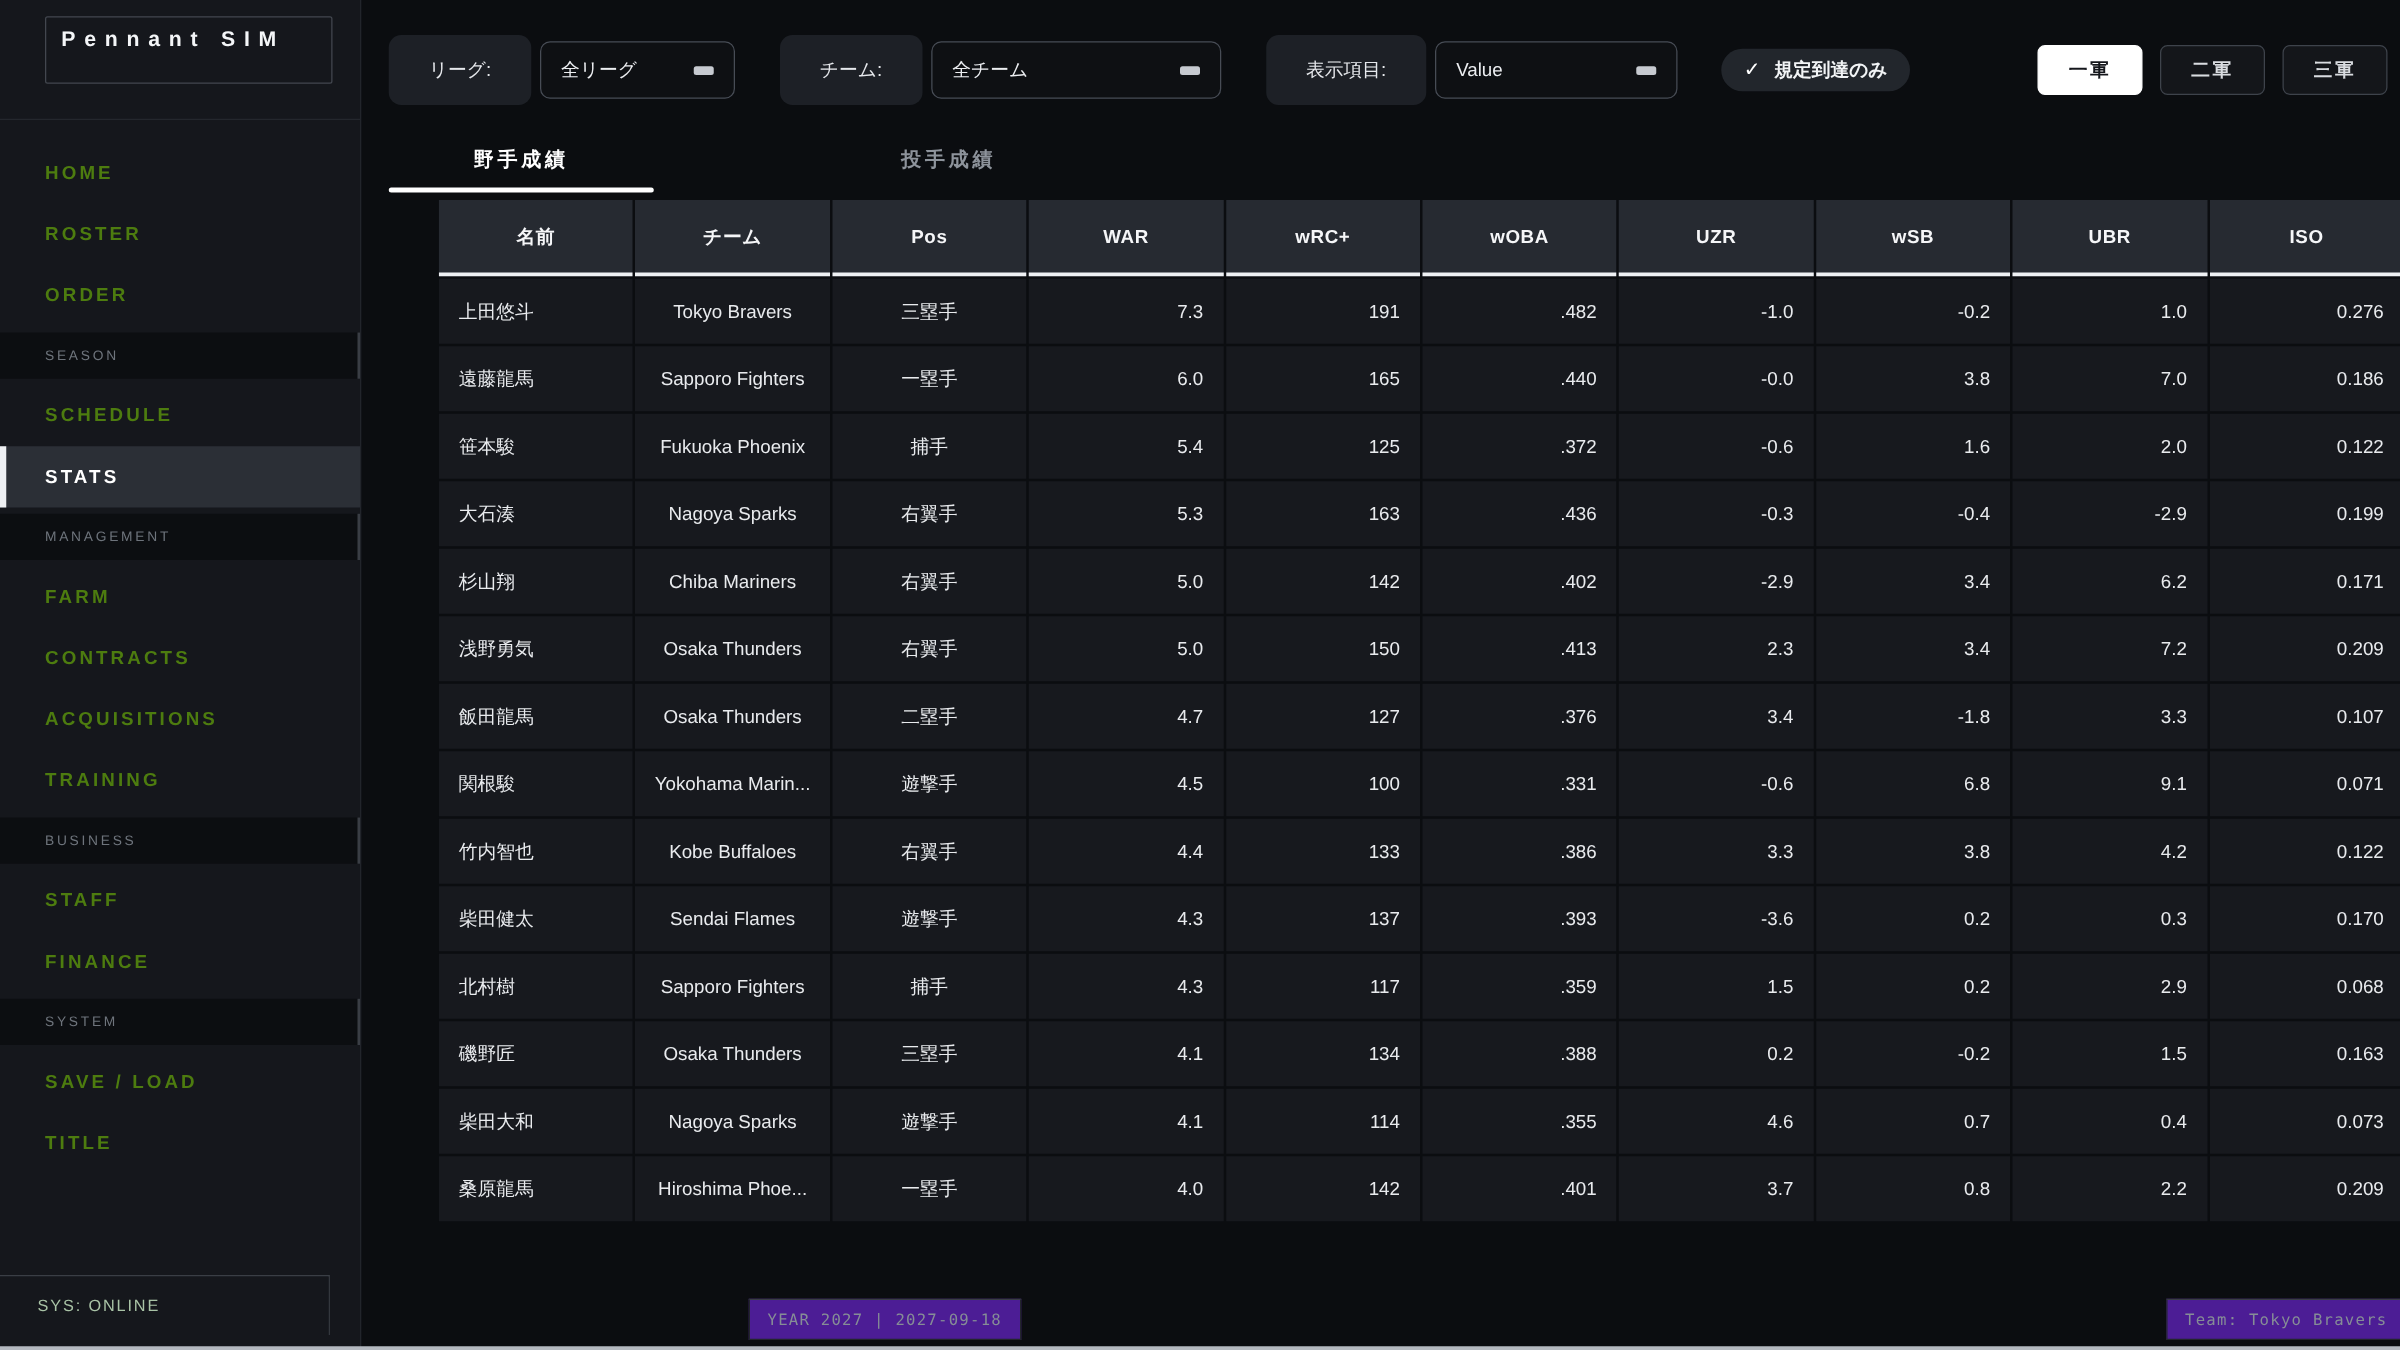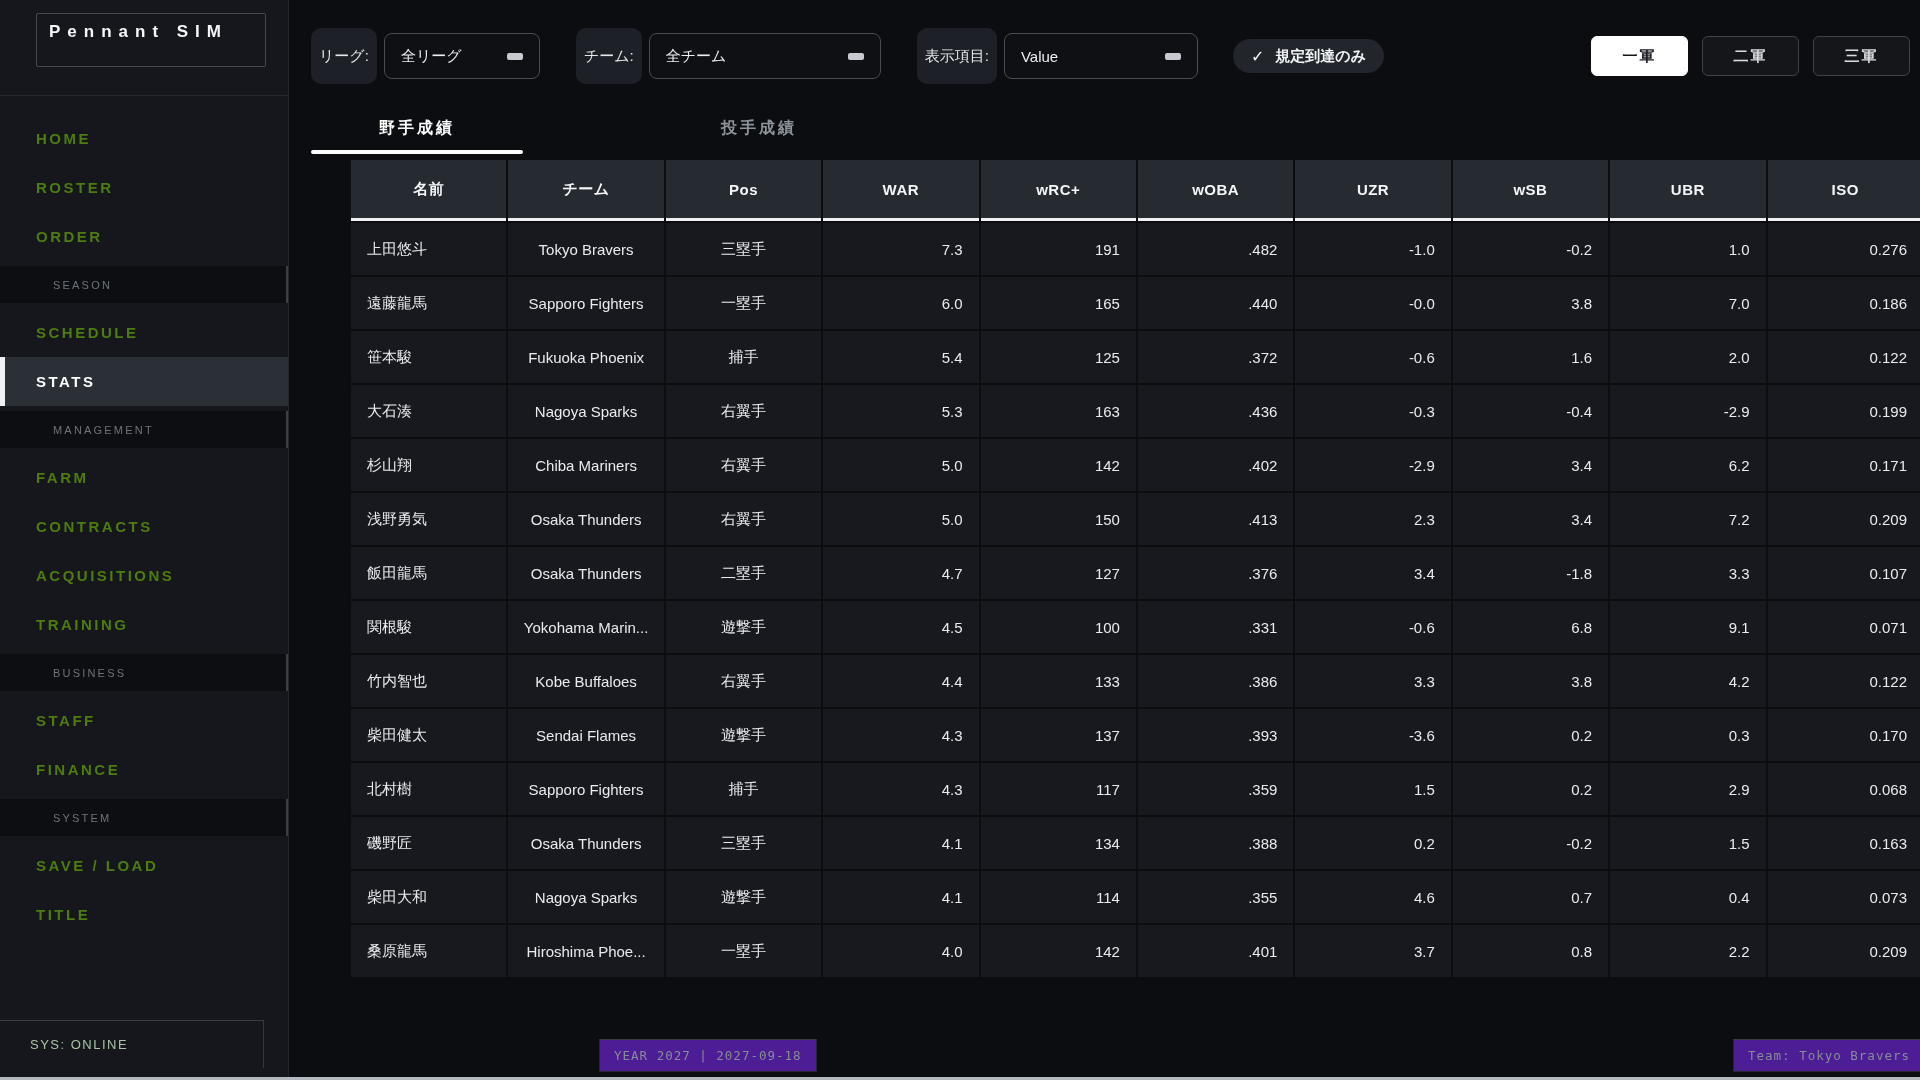--- a/index.html
+++ b/index.html
@@ -9,40 +9,40 @@
   
   .sidebar{width:288px;min-width:288px;background:#15171c;border-right:1px solid #22252b;position:relative;}
   .logo-box{margin:13px 22px 0 36px;border:1px solid #43474f;border-radius:2px;padding:8px 10px 24px 12px;
             font-size:17px;font-weight:bold;letter-spacing:7px;color:#f4f6f8;white-space:nowrap;}
   .sidebar-divider{height:1px;background:#24272d;margin-top:28px;}
   .nav{margin-top:18px;}
   .nav-item{height:49px;display:flex;align-items:center;padding-left:36px;font-size:15px;font-weight:600;
             letter-spacing:2.5px;color:#4d7c0f;cursor:default;}
   .nav-item.active{background:#2b2f36;border-left:5px solid #eef0f3;padding-left:31px;color:#ffffff;}
   .nav-section{height:37px;margin:5px 0;background:#0c0e11;border-right:2px solid #3a3e45;display:flex;
-               align-items:center;padding-left:53px;font-size:11px;letter-spacing:2.2px;color:#6e747c;}
+               align-items:center;padding-left:36px;font-size:11px;letter-spacing:2.2px;color:#6e747c;}
   .sys-box{position:absolute;bottom:12px;left:0;right:24px;border-top:1px solid #3a3e45;border-right:1px solid #33373d;
            padding:16px 0 16px 30px;font-size:13px;letter-spacing:1.5px;}
 
   
   .main{flex:1;position:relative;padding-left:22px;}
 
   .topbar{display:flex;align-items:center;margin-top:28px;height:56px;}
   .filter-label{background:#1d2026;border-radius:10px;height:56px;display:flex;align-items:center;
-                padding:0 8px;font-size:15px;color:#e6e8ec;box-sizing:border-box;}
+                padding:0 32px;font-size:15px;color:#e6e8ec;box-sizing:border-box;}
   .dropdown{margin-left:7px;height:46px;background:#0e1013;border:1px solid #474c55;border-radius:8px;
             display:flex;align-items:center;justify-content:space-between;padding:0 16px;font-size:15px;
             color:#eceef1;box-sizing:border-box;cursor:default;}
   .dd-indicator{width:16px;height:7px;background:#c6cad0;border-radius:2px;}
   .gap1{margin-left:36px;}
   .check-pill{display:flex;align-items:center;gap:11px;background:#22262c;border-radius:17px;height:34px;
               padding:0 18px;font-size:15px;font-weight:600;color:#f2f4f6;margin-left:35px;cursor:default;}
   .check-glyph{font-size:16px;font-weight:bold;color:#ffffff;}
   .squads{margin-left:auto;margin-right:33px;display:flex;}
-  .squad-btn{width:97px;height:40px;border-radius:6px;display:flex;align-items:center;justify-content:center;
+  .squad-btn{width:84px;height:40px;border-radius:6px;display:flex;align-items:center;justify-content:center;
              font-size:15px;font-weight:700;letter-spacing:2px;background:#14161a;border:1px solid #3e434b;
              color:#d9dce0;margin-left:14px;box-sizing:border-box;cursor:default;}
   .squad-btn.active{background:#ffffff;border-color:#ffffff;color:#15171c;}
 
   .tabs{display:flex;margin-top:34px;}
   .tab{width:212px;text-align:center;padding-bottom:15px;font-size:16px;font-weight:700;letter-spacing:3px;
        color:#8d939b;position:relative;cursor:default;}
   .tab.active{color:#ffffff;}
   .tab.active::after{content:"";position:absolute;left:0;right:0;bottom:0;height:4px;background:#ffffff;border-radius:2px;}
   .tab + .tab{margin-left:130px;}

